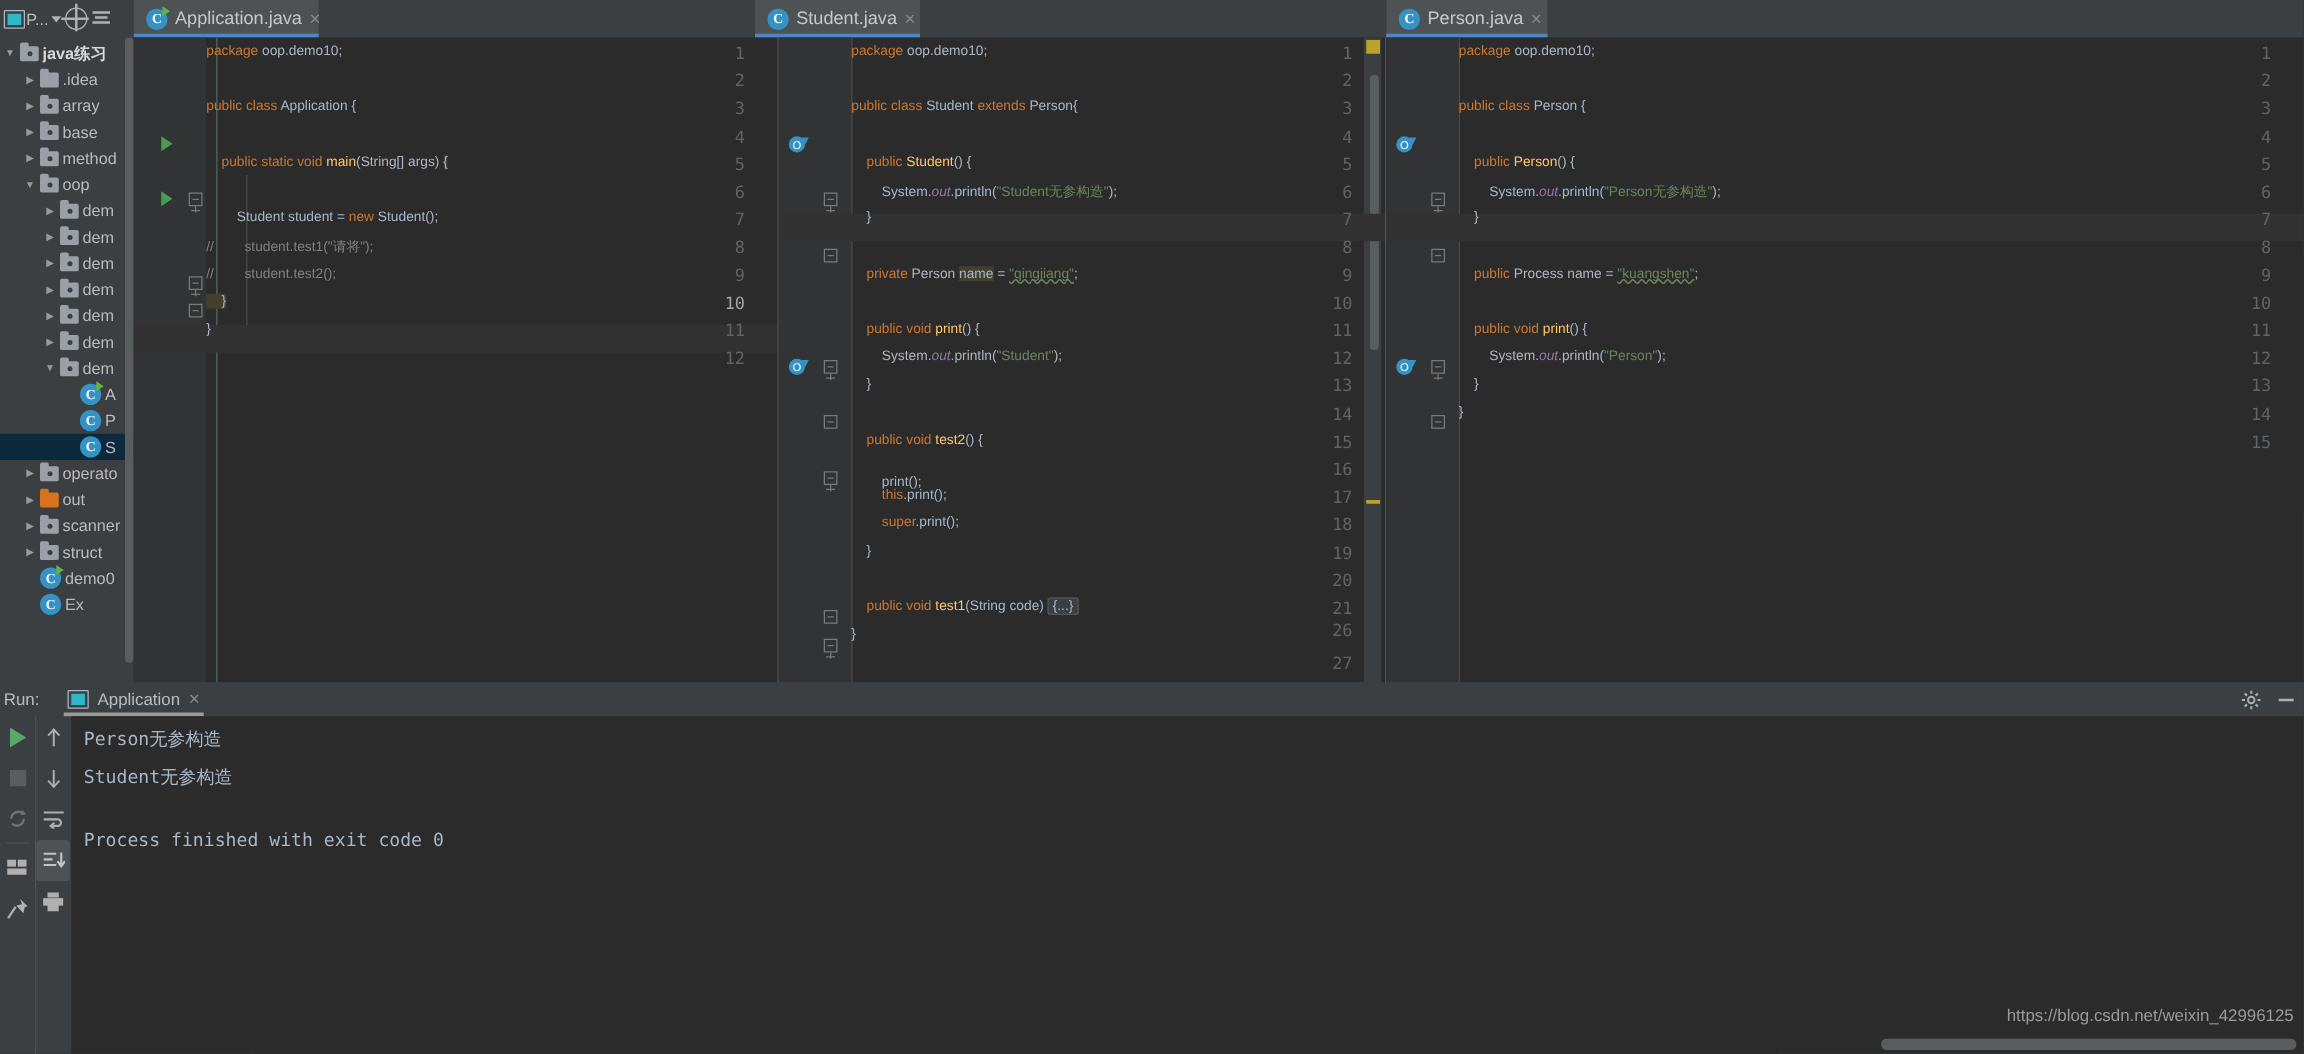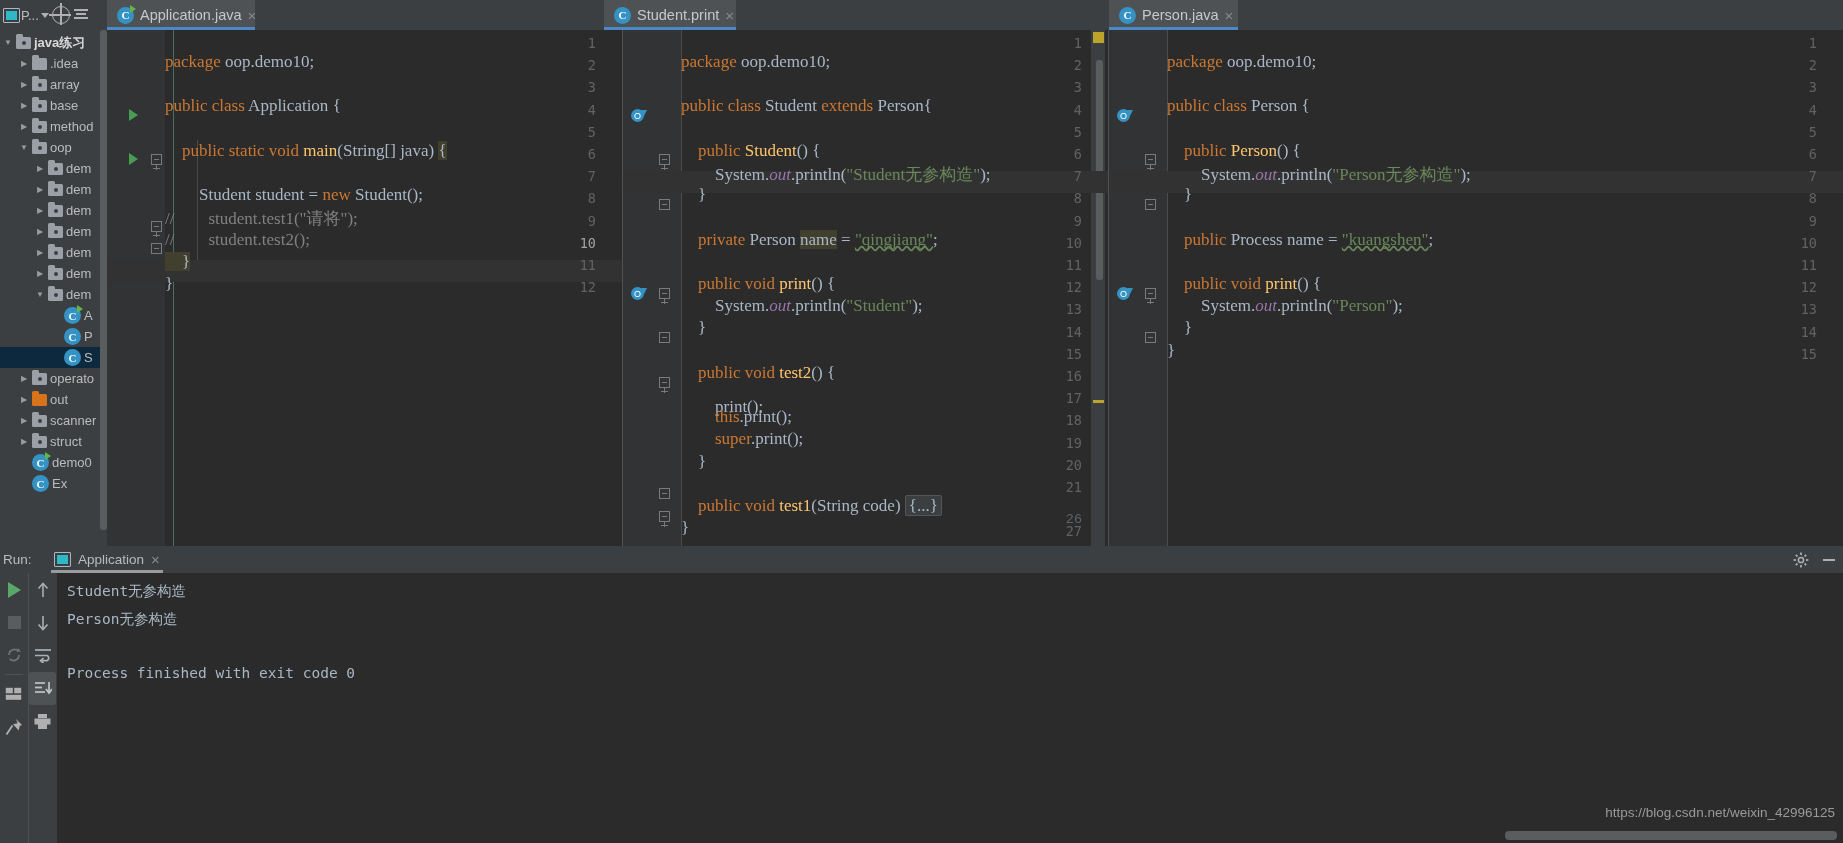--- a/index.html
+++ b/index.html
@@ -67,21 +67,21 @@
   .tree-scroll { position: absolute; right: 0; top: 0; width: 7px; height: 500px;
                  background: #5a5d5e; border-radius: 3px; }
 
   
   .editor { position: absolute; top: 30px; bottom: 297px; background: #2b2b2b; overflow: hidden; }
   .gutter { position: absolute; left: 0; top: 0; bottom: 0; width: 58px; background: #313335; }
   .lineno { position: absolute; right: 26px; color: #606366; font-size: 13.5px;
             font-family: "DejaVu Sans Mono", monospace; text-align: right; }
   .lineno.cur { color: #a4a3a3; }
   .codearea { position: absolute; left: 58px; top: 0; right: 0; bottom: 0;
-              font-family: Liberation Serif, serif; font-size: 17px; margin-top: 17px; }
+              font-family: Liberation Sans, sans-serif; font-size: 11px; }
   .cl { position: absolute; left: 0; white-space: pre; color: #a9b7c6; }
   .curline { position: absolute; left: 0; right: 0; height: 22px; background: #323232; }
   .vguide { position: absolute; top: 0; bottom: 0; width: 1px; background: #4b4b4b; }
   .vguide.green { background: #4d6e60; }
 
   
   .kw { color: #cc7832; }
   .str { color: #6a8759; }
   .fn { color: #ffc66d; }
   .fld { color: #9876aa; font-style: italic; }
@@ -167,21 +167,21 @@
 
   <div class="tabbar">
     <div class="etab" style="left:0px; width:148px;">
       <span class="cicon">C<span class="runarrow"></span></span>
       <span>Application.java</span>
       <span class="tabx">×</span>
       <span class="uline"></span>
     </div>
     <div class="etab" style="left:497px; width:132px;">
       <span class="cicon">C</span>
-      <span>Student.print</span>
+      <span>Student.java</span>
       <span class="tabx">×</span>
       <span class="uline"></span>
     </div>
     <div class="etab" style="left:1002px; width:129px;">
       <span class="cicon">C</span>
       <span>Person.java</span>
       <span class="tabx">×</span>
       <span class="uline"></span>
     </div>
   </div>
@@ -335,21 +335,21 @@
         <div class="lineno cur" style="top: 204.8px;">10</div>
         <div class="lineno" style="top: 227px;">11</div>
         <div class="lineno" style="top: 249.2px;">12</div>
       </div>
     <div class="codearea">
         <div id="ed0-code">
           <div class="cl" style="top: 5px;"><span class="kw">package</span><span class="light"> oop.demo10;</span></div>
           <div class="cl" style="top: 27.2px;">&nbsp;</div>
           <div class="cl" style="top: 49.4px;"><span class="kw">public class </span><span class="light">Application </span><span class="light">{</span></div>
           <div class="cl" style="top: 71.6px;">&nbsp;</div>
-          <div class="cl" style="top: 93.8px;"><span class="kw">    public static void </span><span class="fn">main</span><span class="light">(String[] java) </span><span class="hl">{</span></div>
+          <div class="cl" style="top: 93.8px;"><span class="kw">    public static void </span><span class="fn">main</span><span class="light">(String[] args) </span><span class="hl">{</span></div>
           <div class="cl" style="top: 116px;">&nbsp;</div>
           <div class="cl" style="top: 138.2px;"><span class="light">        Student student = </span><span class="kw">new </span><span class="light">Student();</span></div>
           <div class="cl" style="top: 160.4px;"><span class="cmt">//        student.test1("请将");</span></div>
           <div class="cl" style="top: 182.6px;"><span class="cmt">//        student.test2();</span></div>
           <div class="cl" style="top: 204.8px;"><span class="hl">    }</span></div>
           <div class="cl" style="top: 227px;"><span class="light">}</span></div>
           <div class="cl" style="top: 249.2px;">&nbsp;</div>
         </div>
       </div>
   </div>
@@ -403,21 +403,21 @@
         <div class="lineno" style="top: 249.2px;">12</div>
         <div class="lineno" style="top: 271.4px;">13</div>
         <div class="lineno" style="top: 293.6px;">14</div>
         <div class="lineno" style="top: 315.8px;">15</div>
         <div class="lineno" style="top: 338px;">16</div>
         <div class="lineno" style="top: 360.2px;">17</div>
         <div class="lineno" style="top: 382.4px;">18</div>
         <div class="lineno" style="top: 404.6px;">19</div>
         <div class="lineno" style="top: 426.8px;">20</div>
         <div class="lineno" style="top: 449px;">21</div>
-        <div class="lineno" style="top: 482px; font-family: Liberation Mono, monospace;">26</div>
+        <div class="lineno" style="top: 467px;">26</div>
         <div class="lineno" style="top: 493.4px;">27</div>
       </div>
     <div class="codearea">
         <div id="ed1-code">
           <div class="cl" style="top: 5px;"><span class="kw">package</span><span class="light"> oop.demo10;</span></div>
           <div class="cl" style="top: 27.2px;">&nbsp;</div>
           <div class="cl" style="top: 49.4px;"><span class="kw">public class </span><span class="light">Student </span><span class="kw">extends </span><span class="light">Person{</span></div>
           <div class="cl" style="top: 71.6px;">&nbsp;</div>
           <div class="cl" style="top: 93.8px;"><span class="kw">    public </span><span class="fn">Student</span><span class="light">() {</span></div>
           <div class="cl" style="top: 116px;"><span class="light">        System.</span><span class="fld">out</span><span class="light">.println(</span><span class="str">"Student无参构造"</span><span class="light">);</span></div>
@@ -588,22 +588,22 @@
       <div class="tbtn">
         <svg width="19" height="17" viewBox="0 0 19 17">
           <rect x="5" y="1" width="9" height="4" fill="#b0b0b0"></rect>
           <rect x="1.5" y="5.5" width="16" height="6" fill="#b0b0b0"></rect>
           <rect x="5" y="11" width="9" height="5" fill="#b0b0b0"></rect>
         </svg>
       </div>
     </div>
 
     <div class="console">
+      <div class="cline" style="height:30px;">Person无参构造</div>
       <div class="cline" style="height:28px;">Student无参构造</div>
-      <div class="cline" style="height:30px;">Person无参构造</div>
       <div class="cline" style="height:25px;">&nbsp;</div>
       <div class="cline">Process finished with exit code 0</div>
     </div>
 
     <div class="watermark">https://blog.csdn.net/weixin_42996125</div>
     <div class="hscroll"></div>
   </div>
 </div>
 
 </body></html>

